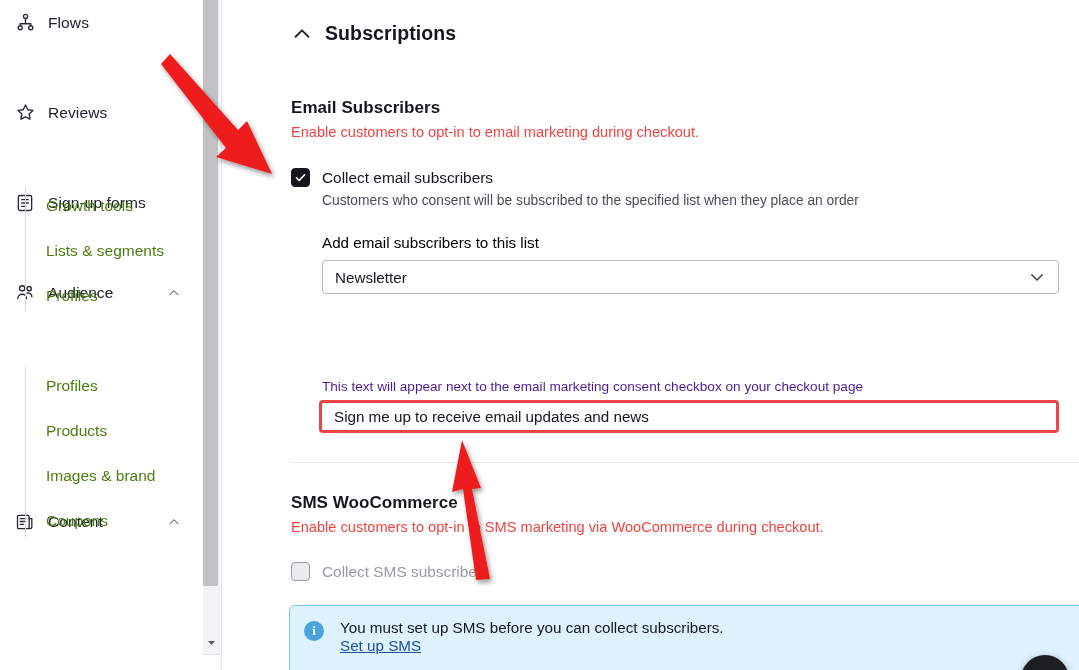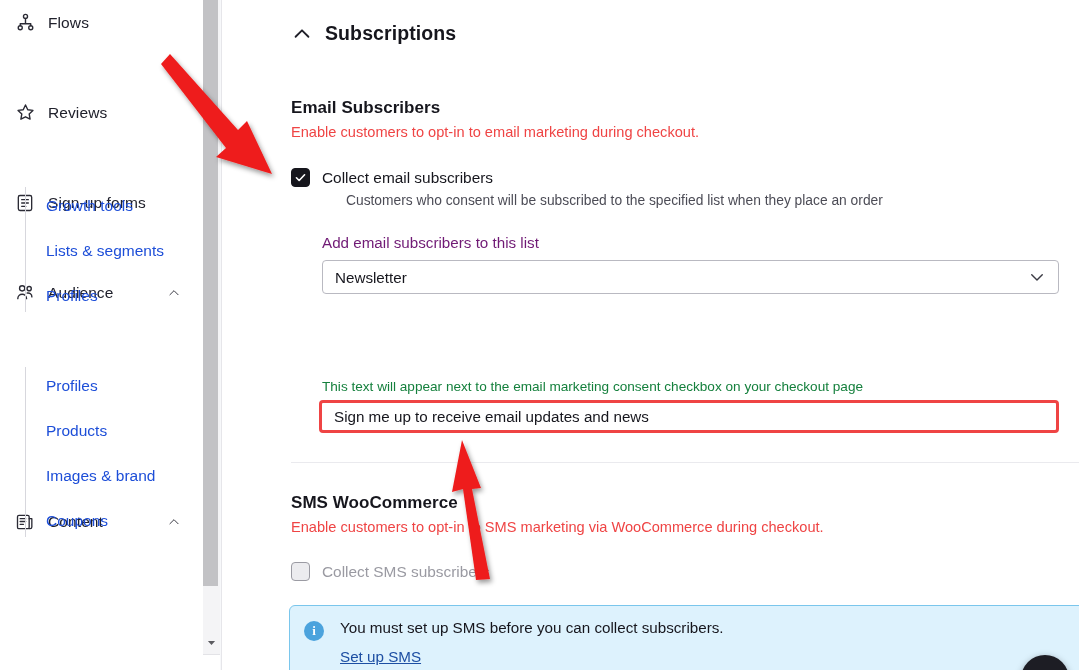--- a/index.html
+++ b/index.html
@@ -50,21 +50,21 @@
   .subnav::before {
     content: ""; position: absolute;
     left: 25px; top: 4px; bottom: 6px;
     width: 1px; background: #d7d7dd;
   }
   .sub-item {
     display: flex; align-items: center;
     height: 45px;
     padding-left: 21px;
     font-size: 15.5px;
-    color: #1d4ed8;
+    color: #4d7c0f;
     cursor: pointer;
     white-space: nowrap;
   }
 
   
   #sb-scroll {
     position: absolute; left: 203px; top: 0;
     width: 17px; height: 654px;
     background: #f4f4f6;
   }
@@ -128,29 +128,29 @@
     cursor: pointer;
   }
   .cb.on { background: #16161d; border: 1px solid #16161d; }
   .cb.on svg { width: 13px; height: 13px; color: #ffffff; }
   .cb.off { background: #ececef; border: 1.5px solid #9b9ba3; cursor: default; }
   .cb-lbl { font-size: 15.4px; color: #16161d; line-height: 19px; }
   .cb-lbl.dim { color: #9a9aa2; }
 
   .help {
     position: absolute;
-    font-size: 13.8px; color: #4c4c56; margin-left: 24px;
+    font-size: 13.8px; color: #4c4c56;
   }
   .fld-label {
     position: absolute;
-    font-size: 15.2px; color: #701a75;
+    font-size: 15.2px; color: #000000;
   }
   .fld-help {
     position: absolute;
-    font-size: 13.6px; color: #15803d;
+    font-size: 13.6px; color: #4c1d95;
   }
 
   .select-box {
     position: absolute;
     height: 34px;
     border: 1px solid #b9b9c1;
     border-radius: 4px;
     background: #fff;
     display: flex; align-items: center;
     padding: 0 12px 0 12px;
@@ -192,21 +192,20 @@
     color: #fff;
     font-size: 13px; font-weight: bold;
     font-family: "Liberation Serif", serif;
     display: flex; align-items: center; justify-content: center;
     margin-right: 16px;
     margin-top: 1px;
   }
   .banner .btxt { font-size: 15.2px; color: #16161d; line-height: 1.1; }
   .banner .blink {
     display: inline-block;
-    margin-top: 11px;
     font-size: 15.2px;
     color: #1d4fa3;
     text-decoration: underline;
     cursor: pointer;
   }
 
   #fab {
     position: absolute;
     left: 1021px; top: 655px;
     width: 48px; height: 48px;

